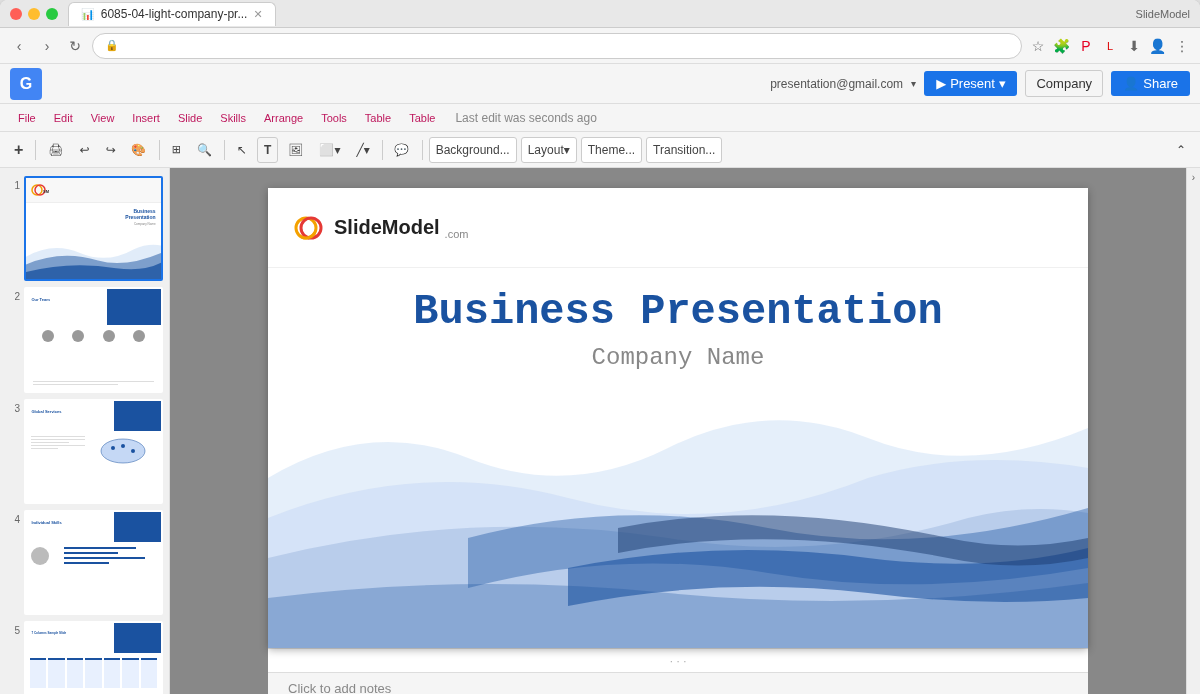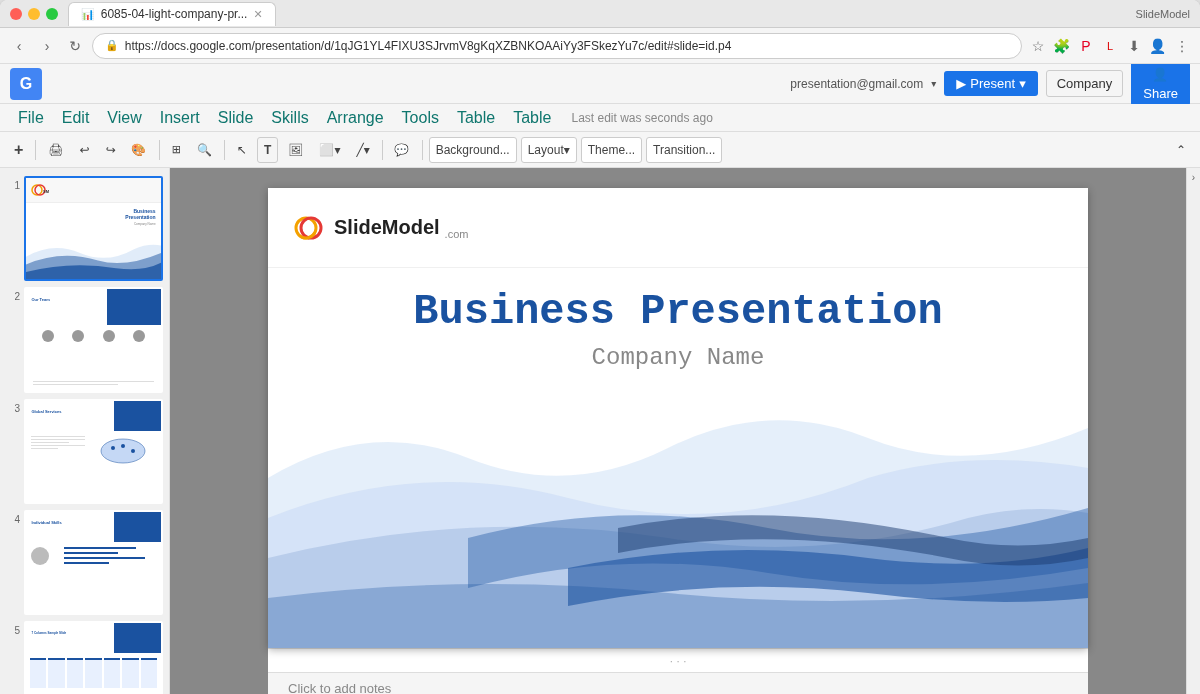--- a/index.html
+++ b/index.html
@@ -34,25 +34,25 @@
     .app-header { background: #f5f5f5; display: flex; align-items: center; padding: 0 10px; height: 40px; border-bottom: 1px solid #ddd; gap: 10px; }
     .app-logo { width: 32px; height: 32px; background: #4285f4; border-radius: 4px; display: flex; align-items: center; justify-content: center; color: white; font-weight: bold; font-size: 16px; flex-shrink: 0; }
     .file-info { display: flex; flex-direction: column; }
     .file-name { font-size: 14px; font-weight: 500; color: #333; display: flex; align-items: center; gap: 6px; }
     .star-icon { color: #888; font-size: 12px; }
     .folder-icon { color: #888; font-size: 12px; }
     .header-right { margin-left: auto; display: flex; align-items: center; gap: 8px; }
     .user-email { font-size: 12px; color: #555; }
     .present-btn { background: #1a73e8; color: white; border: none; border-radius: 3px; padding: 5px 12px; font-size: 13px; cursor: pointer; display: flex; align-items: center; gap: 4px; }
     .comments-btn { background: none; border: 1px solid #ccc; border-radius: 3px; padding: 5px 10px; font-size: 13px; cursor: pointer; color: #333; }
-    .share-btn { background: #1a73e8; color: white; border: none; border-radius: 3px; padding: 5px 12px; font-size: 13px; cursor: pointer; display: flex; align-items: center; gap: 4px; flex-direction: column; }
+    .share-btn { background: #1a73e8; color: white; border: none; border-radius: 3px; padding: 5px 12px; font-size: 13px; cursor: pointer; display: flex; align-items: center; gap: 4px; }
 
     
     .menu-bar { background: #f5f5f5; display: flex; align-items: center; padding: 0 10px; height: 28px; border-bottom: 1px solid #ddd; gap: 2px; }
-    .menu-item { padding: 3px 8px; font-size: 16px; color: #0f766e; cursor: pointer; border-radius: 3px; white-space: nowrap; }
+    .menu-item { padding: 3px 8px; font-size: 11px; color: #be185d; cursor: pointer; border-radius: 3px; white-space: nowrap; }
     .last-edit { margin-left: 10px; font-size: 12px; color: #888; }
 
     
     .slides-toolbar { background: #f5f5f5; display: flex; align-items: center; padding: 4px 8px; height: 36px; border-bottom: 1px solid #ddd; gap: 4px; }
     .tool-sep { width: 1px; height: 20px; background: #ccc; margin: 0 2px; }
     .tool-btn { height: 26px; padding: 0 6px; border: none; background: none; cursor: pointer; color: #444; font-size: 12px; border-radius: 3px; display: flex; align-items: center; gap: 2px; white-space: nowrap; }
     .tool-btn-dropdown { height: 26px; padding: 0 6px; border: none; background: #fff; cursor: pointer; color: #444; font-size: 12px; border-radius: 3px; border: 1px solid #ccc; display: flex; align-items: center; gap: 2px; }
 
     
     .main-area { display: flex; flex: 1; overflow: hidden; }
@@ -114,21 +114,20 @@
     </div>
     <span class="browser-label">SlideModel</span>
   </div>
 
   <div class="browser-toolbar">
     <button class="nav-btn">‹</button>
     <button class="nav-btn">›</button>
     <button class="nav-btn">↻</button>
     <div class="address-bar">
       <span class="lock-icon">🔒</span>
-      <span class="address-text">https://docs.google.com/presentation/d/1qJG1YL4FIXU3SJrvmV8gKqXZBNKOAAiYy3FSkezYu7c/edit#slide=id.p4</span>
     </div>
     <div class="toolbar-actions">
       <span class="tb-icon">☆</span>
       <span class="tb-icon">🧩</span>
       <span class="tb-icon" style="color:#e60023;">P</span>
       <span class="tb-icon" style="font-size:11px; color:#d00;">L</span>
       <span class="tb-icon">⬇</span>
       <span class="tb-icon">👤</span>
       <span class="tb-icon">⋮</span>
     </div>

